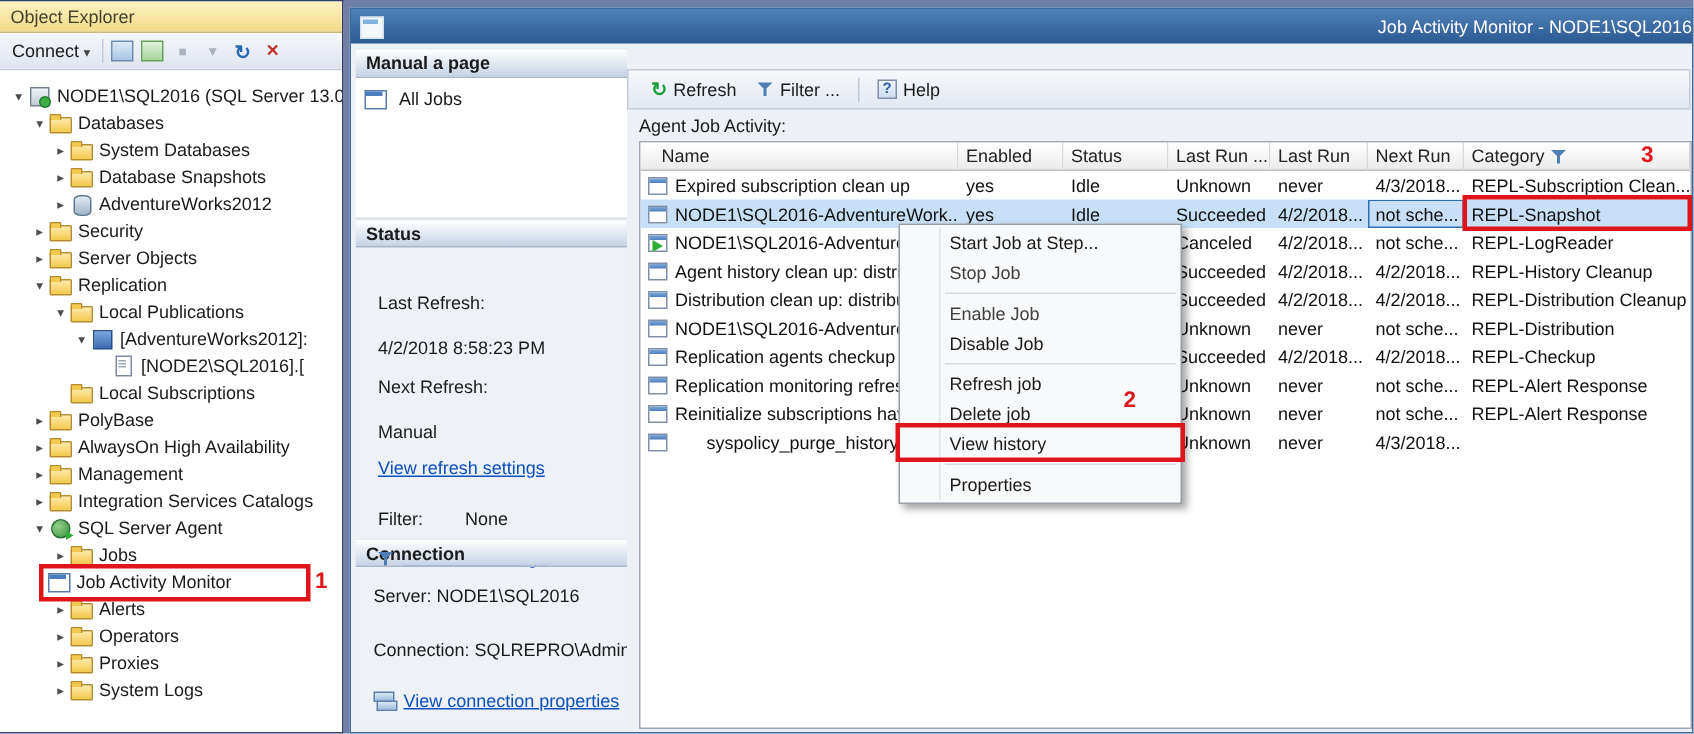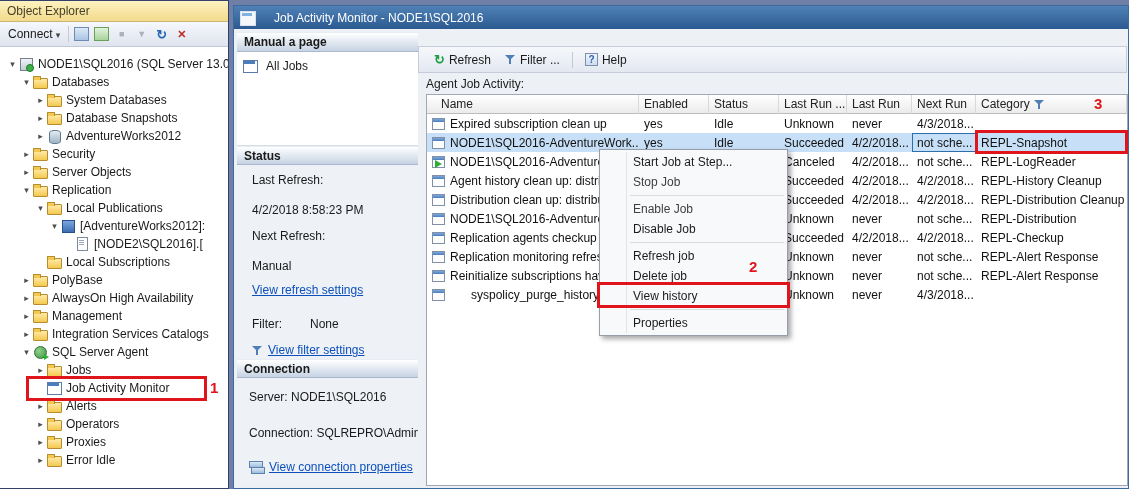--- a/index.html
+++ b/index.html
@@ -37,32 +37,32 @@
   .ico-sub::after{content:"";position:absolute;left:4px;top:3px;width:5px;height:1px;background:#9aa7b8;box-shadow:0 2px 0 #9aa7b8,0 4px 0 #9aa7b8;}
   .ico-agent::before{content:"";position:absolute;left:1px;top:1px;width:11px;height:11px;border-radius:50%;background:radial-gradient(circle at 35% 35%,#8fd08a,#3f9440);border:1px solid #2c6e2e;}
   .ico-agent::after{content:"";position:absolute;right:-1px;bottom:-1px;width:0;height:0;border-left:5px solid #2fae37;border-top:3px solid transparent;border-bottom:3px solid transparent;}
   .ico-jam::before{content:"";position:absolute;left:0;top:1px;width:13px;height:11px;background:#fff;border:1px solid #5a7bab;}
   .ico-jam::after{content:"";position:absolute;left:1px;top:2px;width:11px;height:3px;background:#4a7ebf;}
   .tree-label{color:#1a1a1a;}
 
   
   .jam{position:absolute;left:233px;top:5px;width:896px;height:484px;background:#edf1f6;border:1px solid #3a6a9e;}
   .jam-titlebar{position:absolute;left:0;top:0;right:0;height:23px;background:linear-gradient(#4f81b6,#2b5a91);color:#fff;display:flex;align-items:center;}
-  .jam-title-text{position:absolute;left:0;right:0;text-align:left;color:#fff;margin-left:40px;}
+  .jam-title-text{position:absolute;left:0;right:0;text-align:right;color:#fff;margin-left:40px;}
   .title-ico{margin-left:6px;width:15px;height:14px;position:relative;z-index:1;}
   .title-ico::before{content:"";position:absolute;left:0;top:0;width:14px;height:13px;background:#f4f7fa;border:1px solid #d7e2ee;}
   .title-ico::after{content:"";position:absolute;left:2px;top:2px;width:10px;height:3px;background:#7fb2e0;}
 
   .left-pane{position:absolute;left:3px;top:26px;width:181px;bottom:3px;background:#eef1f6;display:flex;flex-direction:column;overflow:hidden;}
   .pane-header,.sec-header{flex:none;height:20px;line-height:19px;font-weight:bold;padding-left:7px;background:linear-gradient(#ffffff,#c6d3e4);border-top:1px solid #e8edf4;border-bottom:1px solid #aab8cc;}
   .sec-header{height:19px;}
   .page-list{flex:none;height:94px;background:#fff;border-bottom:1px solid #d8dee8;padding-top:3px;}
   .page-item{height:21px;display:flex;align-items:center;padding-left:6px;gap:4px;}
   .status-content{flex:none;height:194px;padding:8px 0 0 15px;}
-  .s-line{height:14px;}
+  .s-line{height:14px;margin-top:22px;}
   .m4{margin-top:16px;}
   .m12{margin-top:12px;}
   .s-link{margin-top:10px;}
   .filter-row{display:flex;margin-top:20px;height:14px;}
   .f-label{width:58px;}
   .s-link2{margin-top:12px;display:flex;gap:5px;align-items:center;}
   .conn-content{flex:1;padding:12px 0 0 12px;overflow:hidden;}
   .c-conn{margin-top:22px;white-space:nowrap;overflow:hidden;}
   .c-link-row{margin-top:20px;display:flex;gap:5px;align-items:center;}
   .link{color:#0b50bd;text-decoration:underline;cursor:pointer;}
@@ -207,21 +207,21 @@
         <div class="tree-row" style="padding-left: 20px;">
           <span class="expander">▾</span>
           <span class="ti ico-agent"></span>
           <span class="tree-label">SQL Server Agent</span>
         </div>
         <div class="tree-row" style="padding-left: 34px;">
           <span class="expander">▸</span>
           <span class="ti ico-folder"></span>
           <span class="tree-label">Jobs</span>
         </div>
-        <div class="tree-row" style="padding-left: 34px;">
+        <div class="tree-row" style="padding-left: 19px;">
           <span class="expander"></span>
           <span class="ti ico-jam"></span>
           <span class="tree-label">Job Activity Monitor</span>
         </div>
         <div class="tree-row" style="padding-left: 34px;">
           <span class="expander">▸</span>
           <span class="ti ico-folder"></span>
           <span class="tree-label">Alerts</span>
         </div>
         <div class="tree-row" style="padding-left: 34px;">
@@ -230,21 +230,21 @@
           <span class="tree-label">Operators</span>
         </div>
         <div class="tree-row" style="padding-left: 34px;">
           <span class="expander">▸</span>
           <span class="ti ico-folder"></span>
           <span class="tree-label">Proxies</span>
         </div>
         <div class="tree-row" style="padding-left: 34px;">
           <span class="expander">▸</span>
           <span class="ti ico-folder"></span>
-          <span class="tree-label">Error Idle</span>
+          <span class="tree-label">System Logs</span>
         </div>
       </div>
     <div class="anno-box" style="left:26px;top:375px;width:181px;height:25px;"></div>
     <div class="anno-num" style="left:210px;top:378px;">1</div>
   </div>
 
   <div class="jam">
     <div class="jam-titlebar">
       <span class="title-ico"></span>
       <span class="jam-title-text">Job Activity Monitor - NODE1\SQL2016</span>
@@ -341,20 +341,23 @@
               <span>Idle</span>
             </div>
             <div class="gc" style="width: 68px;">
               <span>Unknown</span>
             </div>
             <div class="gc" style="width: 65px;">
               <span>never</span>
             </div>
             <div class="gc" style="width: 64px;">
               <span>4/3/2018...</span>
+            </div>
+            <div class="gc" style="width: 151px;">
+              <span>REPL-Subscription Clean...</span>
             </div>
           </div>
           <div class="gr sel">
             <div class="gc" style="width: 212px;">
               <span class="job-ico"></span>
               <span>NODE1\SQL2016-AdventureWork...</span>
             </div>
             <div class="gc" style="width: 70px;">
               <span>yes</span>
             </div>

